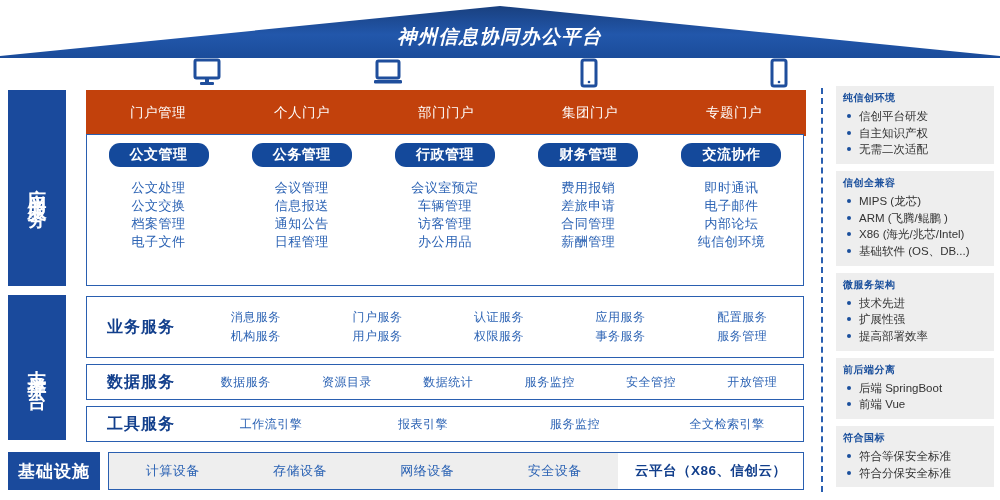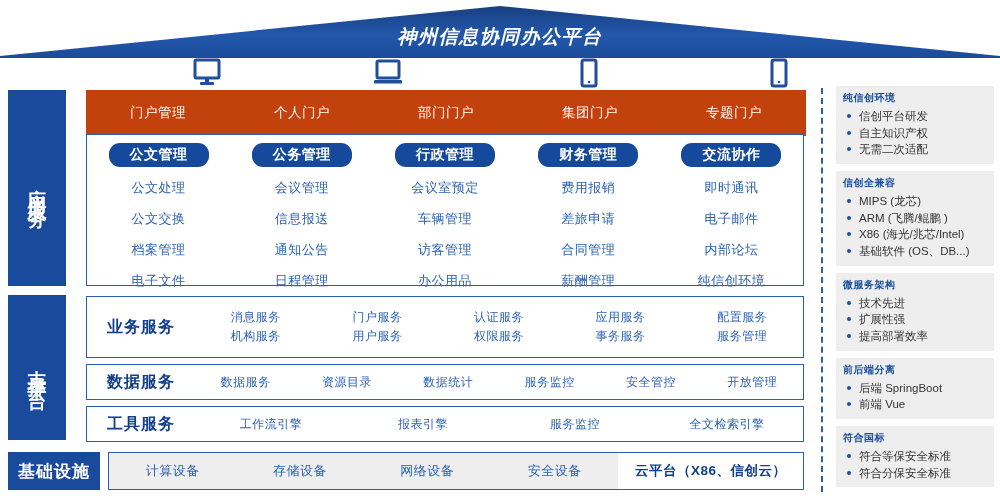--- a/index.html
+++ b/index.html
@@ -48,21 +48,21 @@
     position:absolute;left:86px;top:134px;width:718px;height:152px;
     border:1.5px solid #2a5fb0;background:#fff;box-sizing:border-box;
   }
   .appgrid{display:flex;width:100%;height:100%;padding-top:8px;box-sizing:border-box;}
   .appcol{flex:1;display:flex;flex-direction:column;align-items:center;}
   .pill{
     background:#14499b;color:#fff;font-size:14px;font-weight:bold;
     border-radius:11px;padding:3px 0;width:100px;text-align:center;letter-spacing:.5px;
   }
   .leaf{
-    color:#2c63b4;font-size:13px;margin-top:13px;letter-spacing:.5px;
+    color:#2c63b4;font-size:13px;margin-top:0;letter-spacing:.5px;
   }
   .leaf.first{margin-top:12px;}
 
   
   .srow{
     position:absolute;left:86px;border:1.5px solid #2a5fb0;background:#fff;
     box-sizing:border-box;display:flex;align-items:center;width:718px;
   }
   .srow-biz{top:296px;height:62px;}
   .srow-data{top:364px;height:36px;}

